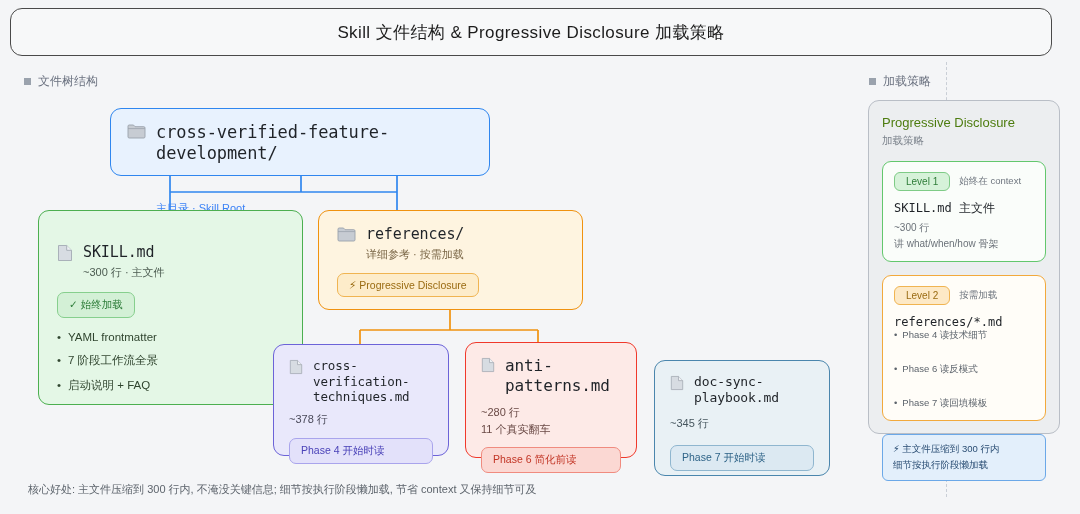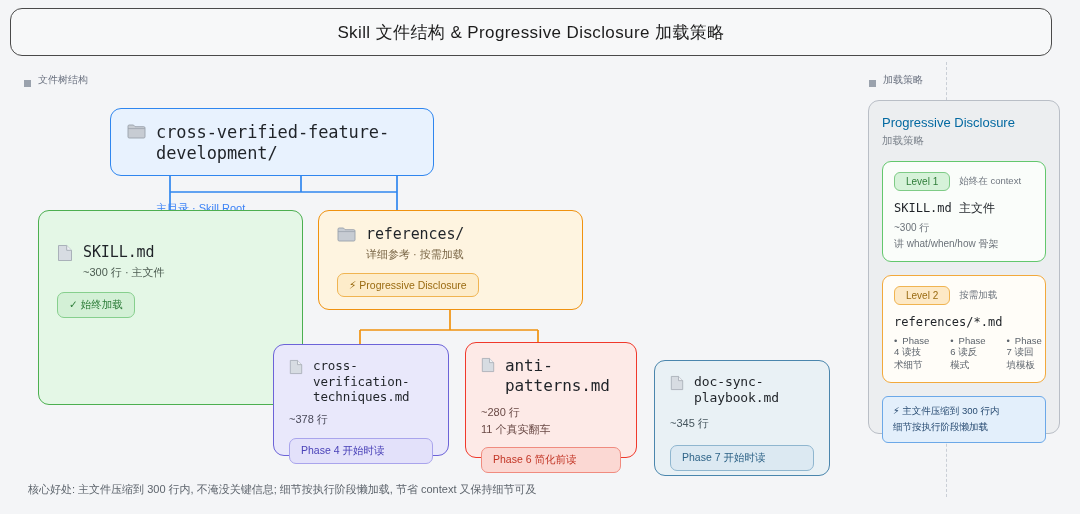--- a/index.html
+++ b/index.html
@@ -16,21 +16,21 @@
   
   .title-bar{
     position:absolute;left:10px;top:8px;width:1040px;height:46px;
     border:1.3px solid #4a4a4a;border-radius:12px;
     background:#f7f8f9;
     display:flex;align-items:center;justify-content:center;
   }
   .title-text{font-size:17px;color:#1c1c1c;letter-spacing:.4px;}
 
   
-  .sec-head{position:absolute;display:flex;align-items:flex-end;gap:7px;font-size:10px;color:#6b7280;}
+  .sec-head{position:absolute;display:flex;align-items:center;gap:7px;font-size:12px;color:#6b7280;}
   .sec-head .sq{width:7px;height:7px;background:#9aa2ad;display:inline-block;}
   #sec-tree{left:24px;top:73px;}
   #sec-strategy{left:869px;top:73px;}
 
   
   .vdiv{
     position:absolute;left:946px;top:62px;width:0;height:435px;
     border-left:1.4px dashed #c9ced6;
   }
 
@@ -42,21 +42,21 @@
   .node .hdr{display:flex;align-items:flex-start;gap:10px;}
   .node .ico{flex:0 0 auto;margin-top:1px;}
   .node .nm{font-size:15px;color:#1f2328;line-height:1.25;letter-spacing:-.1px;}
   .node .sub{font-size:11px;margin-top:3px;}
   .badge{
     display:inline-block;border-radius:7px;box-sizing:border-box;
     font-size:10.5px;padding:5px 11px;
   }
 
   
-  #n-root{left:110px;top:108px;width:324px;height:68px;
+  #n-root{left:110px;top:108px;width:380px;height:68px;
     background:#e8f2fe;border:1.6px solid #2f86ef;padding:13px 16px;}
   #n-root .nm{font-size:17px;}
   #n-root .sub{color:#3b82f6;font-size:11px;margin-top:36px;}
 
   
   #n-skill{left:38px;top:210px;width:265px;height:195px;
     background:#e4f7e6;border:1.6px solid #4caf50;padding:32px 18px;}
   #n-skill .sub{color:#4b5b50;}
   #n-skill .badge{background:#d3f0d6;border:1px solid #86cf8d;color:#2e7d3a;margin-top:12px;}
   .blist{margin-top:13px;display:flex;flex-direction:column;gap:10px;}
@@ -90,37 +90,37 @@
   #n-doc .nm{font-size:13px;}
   #n-doc .sub{color:#46565e;}
   #n-doc .badge{background:#dce9f2;border:1px solid #8fb6cf;color:#2f6488;margin-top:14px;display:block;}
 
   
   #panel{
     position:absolute;left:868px;top:100px;width:192px;height:334px;
     background:#eceef0;border:1.3px solid #b9bec6;border-radius:11px;
     box-sizing:border-box;padding:14px 13px;
   }
-  #panel .p-title{font-size:13px;color:#0369a1;}
+  #panel .p-title{font-size:13px;color:#4d7c0f;}
   #panel .p-sub{font-size:10.5px;color:#7c838c;margin-top:4px;}
 
   .lcard{border-radius:9px;box-sizing:border-box;padding:10px 11px;margin-top:13px;}
   .lcard .row{display:flex;align-items:center;gap:9px;}
   .lcard .lvl{font-size:10px;border-radius:6px;padding:3px 11px;}
   .lcard .rlabel{font-size:9.5px;color:#6f767f;}
   .lcard .hd{font-size:12px;color:#1f2328;margin-top:9px;}
   .lcard .ln{font-size:10px;color:#6b7279;margin-top:4px;}
   .lcard .ln2{font-size:10px;color:#6b7279;margin-top:2px;}
 
   #lc1{background:#fafdfa;border:1.4px solid #63c76d;}
   #lc1 .lvl{background:#d6f2d9;border:1px solid #7ecb86;color:#2f7d39;}
   #lc2{background:#fffdf8;border:1.4px solid #f2a93c;}
   #lc2 .lvl{background:#fde9c6;border:1px solid #f0b451;color:#9a6b12;}
   #lc2 .hd{margin-top:10px;}
-  .plist{margin-top:6px;display:flex;flex-direction:row;gap:21px;}
+  .plist{display:flex;flex-direction:column;gap:21px;}
   .plist div{font-size:9.5px;color:#5d646c;}
   .plist div::before{content:"•";margin-right:5px;}
 
   #callout{
     margin-top:13px;background:#e3effb;border:1.3px solid #6ba8e8;
     border-radius:6px;padding:8px 10px;box-sizing:border-box;
   }
   #callout .c1{font-size:9.5px;color:#2a4d73;}
   #callout .c2{font-size:9.5px;color:#2a4d73;margin-top:3px;}
 
@@ -182,20 +182,25 @@
         <path d="M1.5 1.5h8.2l4.8 4.8v10.2H1.5z" fill="#d7dce2" stroke="#a3aab3" stroke-width=".9"></path>
         <path d="M9.7 1.5v4.8h4.8" fill="#eef1f4" stroke="#a3aab3" stroke-width=".9"></path>
       </svg>
     </span>
     <div>
       <div class="nm mono">SKILL.md</div>
       <div class="sub">~300 行 · 主文件</div>
     </div>
   </div>
   <span class="badge">✓ 始终加载</span>
+  <div class="blist">
+    <div>YAML frontmatter</div>
+    <div>7 阶段工作流全景</div>
+    <div>启动说明 + FAQ</div>
+  </div>
 </div>
 
 <div class="node" id="n-ref">
   <div class="hdr">
     <span class="ico">
       <svg width="19" height="16" viewBox="0 0 19 16">
         <path d="M1 3.2a1.2 1.2 0 0 1 1.2-1.2h4.3l1.5 1.7h8.8a1.2 1.2 0 0 1 1.2 1.2v8.9a1.2 1.2 0 0 1-1.2 1.2H2.2A1.2 1.2 0 0 1 1 13.8z" fill="#c7ccd3" stroke="#9aa1ab" stroke-width=".9"></path>
         <path d="M1 5.6h16.8" stroke="#9aa1ab" stroke-width=".8" fill="none"></path>
       </svg>
     </span>

